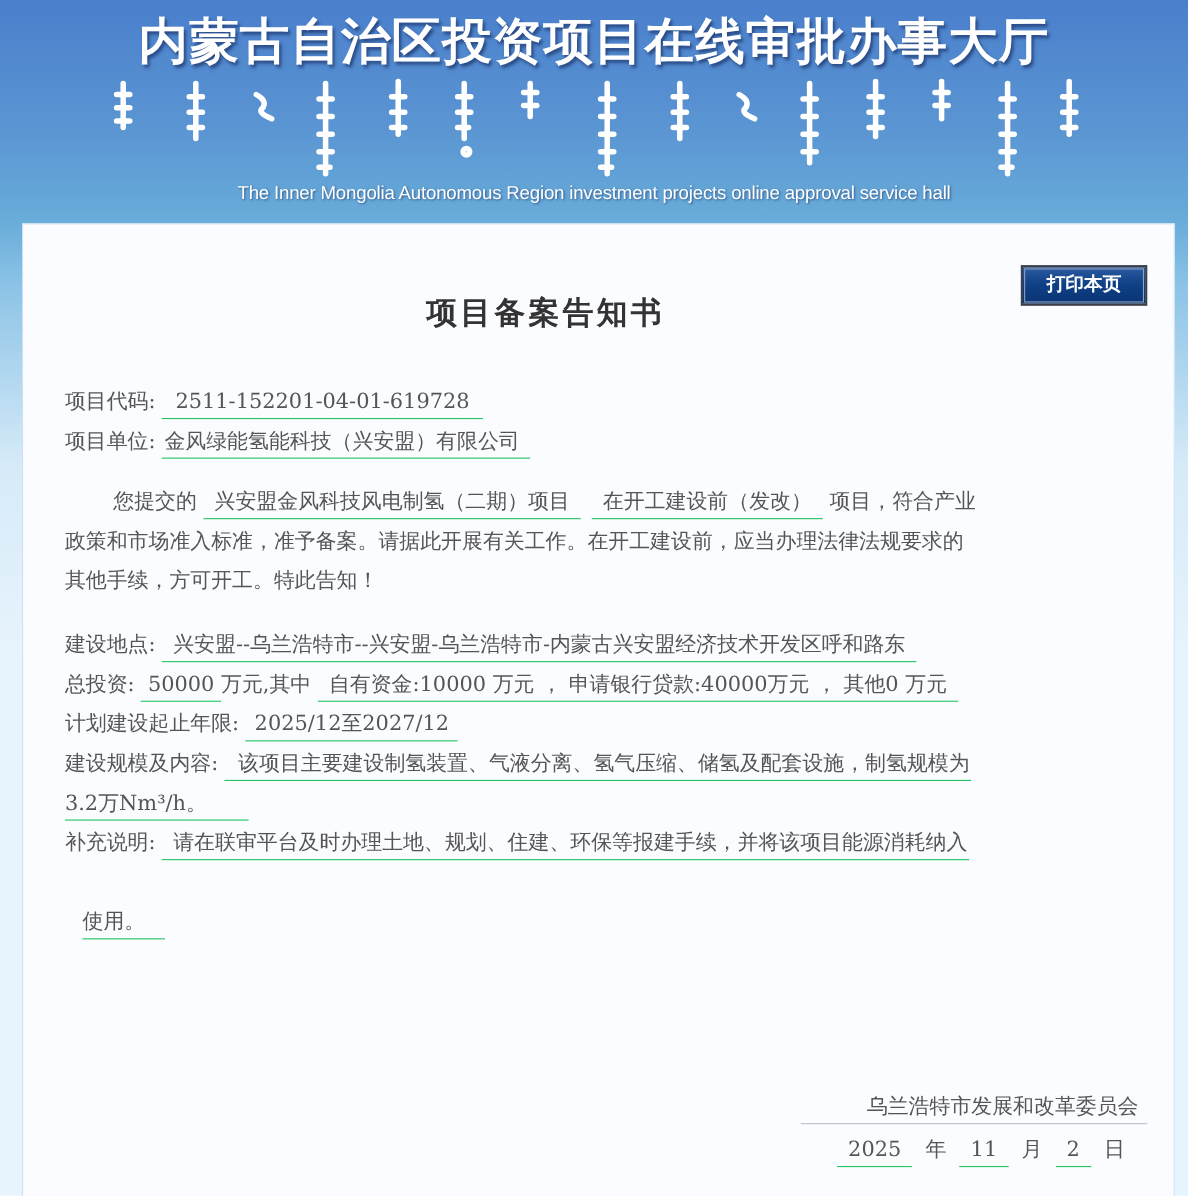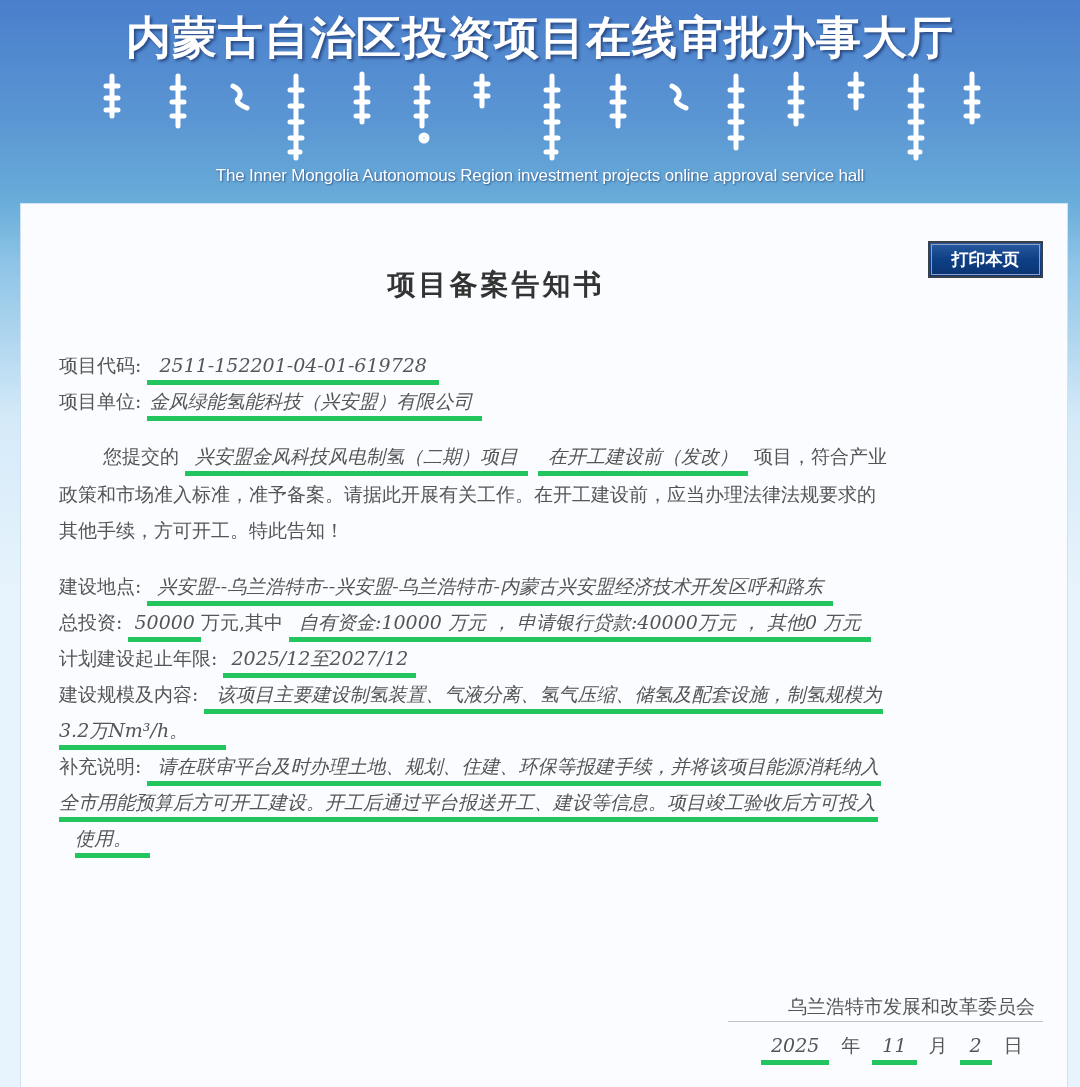--- a/index.html
+++ b/index.html
@@ -33,21 +33,21 @@
     background: linear-gradient(to bottom, #2a5aa0 0%, #0e3f85 50%, #0b3473 100%);
     border: 2px solid #3a3f48; outline: 1px solid #8aa2c4; outline-offset: -4px;
     color: #fff; font-family: "DejaVu Sans", sans-serif; font-weight: bold;
     font-size: 17px; text-align: center; line-height: 33px; cursor: pointer;
   }
   .doc-title {
     position: absolute; left: 0; top: 62px; width: 950px; text-align: center;
     font-size: 28px; font-weight: bold; color: #333; letter-spacing: 3px;
   }
   .line { position: absolute; left: 38px; font-size: 19px; color: #555; white-space: nowrap; }
-  .u { display: inline-block; border-bottom: 5px solid #22c55e; padding: 0 6px; line-height: 30px; font-style: italic; }
+  .u { display: inline-block; border-bottom: 1px solid #22c55e; padding: 0 6px; line-height: 30px; }
   .para { position: absolute; left: 38px; width: 975px; font-size: 19px; line-height: 36px; color: #555; }
   .ind { padding-left: 44px; }
   .gap { display: inline-block; width: 10px; }
   .notice {
     position: absolute; left: 38px; top: 665px; width: 980px;
     font-family: "DejaVu Sans", sans-serif; font-style: italic; font-size: 18px;
     line-height: 39px; color: #555; text-indent: 50px;
   }
   .notice b { font-weight: bold; color: #444; }
   .issuer { position: absolute; left: 707px; top: 787px; width: 315px; text-align: right; font-size: 19px; border-bottom: 1px solid #b9c2cc; line-height: 30px; padding-right: 8px; }
@@ -124,23 +124,20 @@
     <span>建设规模及内容:</span>
     <span class="u" style="padding:0 2px 0 12px;">该项目主要建设制氢装置、气液分离、氢气压缩、储氢及配套设施，制氢规模为</span>
   </div>
   <div class="line" style="top:511px;">
     <span class="u" style="padding:0 38px 0 0;">3.2万Nm³/h。</span>
   </div>
   <div class="line" style="top:547px;">
     <span>补充说明:</span>
     <span class="u" style="padding:0 2px 0 10px;">请在联审平台及时办理土地、规划、住建、环保等报建手续，并将该项目能源消耗纳入</span>
   </div>
-  <div class="line" style="top:583px;">
-    <span class="u" style="padding:0 2px 0 0;">全市用能预算后方可开工建设。开工后通过平台报送开工、建设等信息。项目竣工验收后方可投入</span>
-  </div>
   <div class="line" style="top:619px;">
     <span class="u" style="padding:0 18px 0 0;margin-left:16px;">使用。</span>
   </div>
 
 
   <div class="issuer">乌兰浩特市发展和改革委员会</div>
   <div class="date">
     <span class="u">2025</span><span class="lbl">年</span><span class="u">11</span><span class="lbl">月</span><span class="u">2</span><span class="lbl">日</span>
   </div>
 </div>

